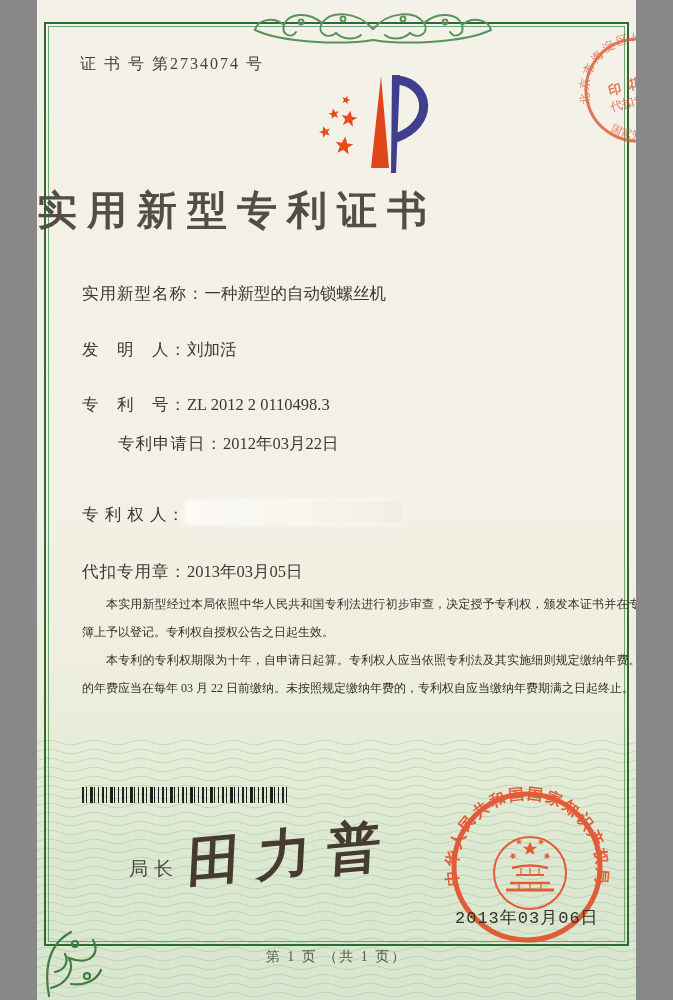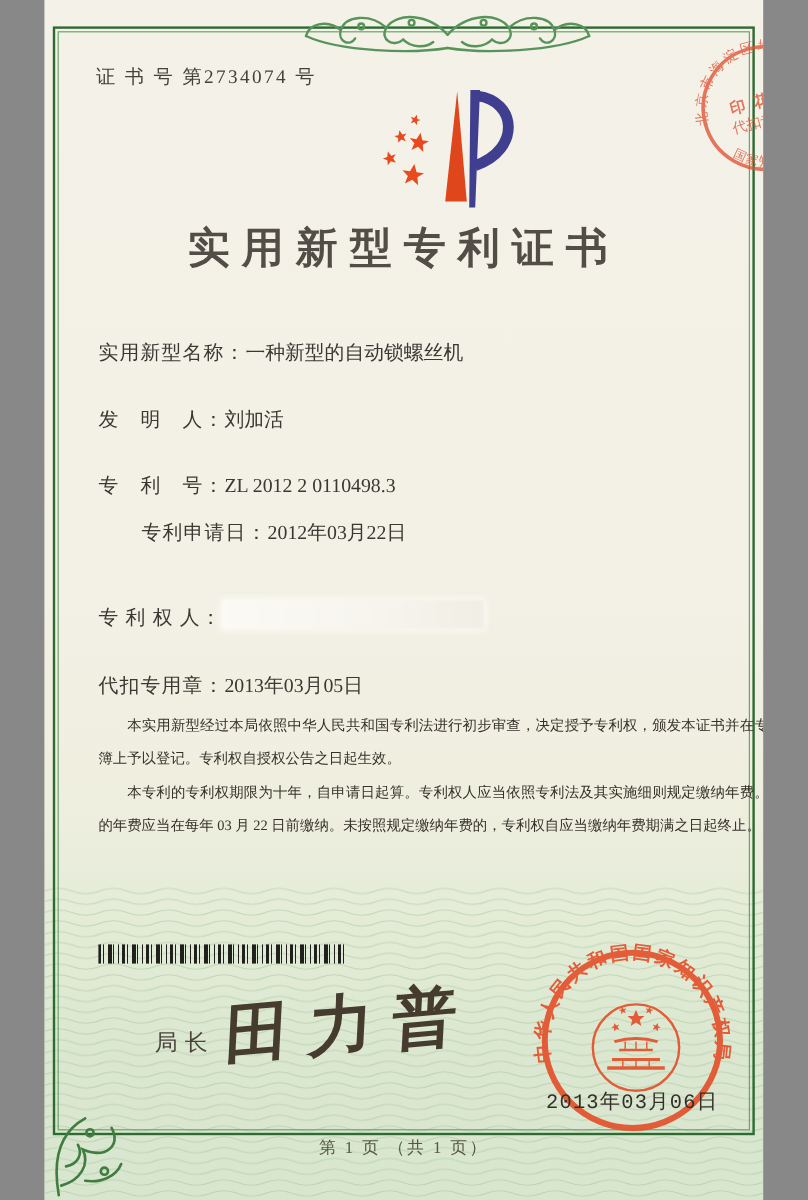--- a/index.html
+++ b/index.html
@@ -6,21 +6,21 @@
   .page{
     position:relative; width:599px; height:1000px; margin:0 auto; overflow:hidden;
     font-family:"Liberation Serif","DejaVu Serif",serif;
     background:linear-gradient(180deg,#f4f1e8 0%,#f3f0e5 50%,#eeeede 68%,#e2ebd6 78%,#dbe7d0 88%,#d9e6cf 100%);
   }
   .abs{position:absolute;}
   
   .frame{position:absolute;left:7px;top:22px;right:7px;bottom:54px;border:2px solid #2e6b33;pointer-events:none;}
   .frame-inner{position:absolute;left:2px;top:2px;right:2px;bottom:2px;border:1px solid #6da36c;}
   .cert-no{left:43px;top:54px;font-size:16px;letter-spacing:2px;color:#454239;}
-  .title{left:0;top:183px;width:100%;text-align:center;font-size:35px;font-weight:700;
+  .title{left:0;top:183px;width:100%;text-align:left;font-size:40px;font-weight:700;
          letter-spacing:10px;color:#524d46;}
   .field{left:45px;font-size:16.5px;color:#3b3833;white-space:nowrap;}
   .field .lbl{letter-spacing:1px;}
   .redacted{left:148px;top:500px;width:218px;height:24px;border-radius:2px;
             background:linear-gradient(90deg,#fbfaf5 0%,#f7f5ee 55%,#f1eee5 100%);
             box-shadow:0 0 4px 2px rgba(250,248,242,.9); filter:blur(1px);}
   .bodytext{left:45px;top:590px;width:595px;font-size:12px;line-height:28px;
             color:#35312a;text-align:justify;}
   .bodytext p{margin:0;text-indent:2em;}
   .barcode{left:45px;top:787px;width:207px;height:16px;

